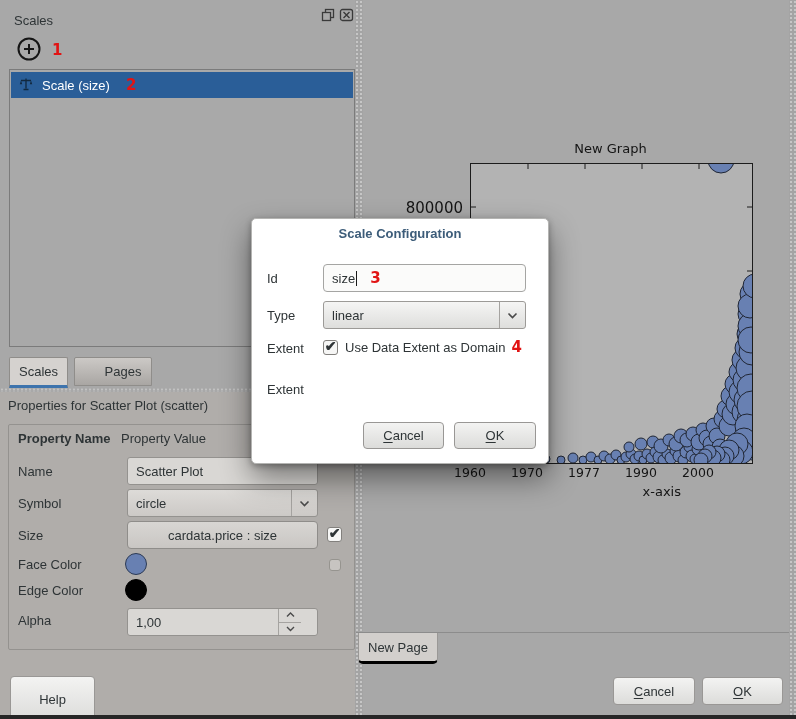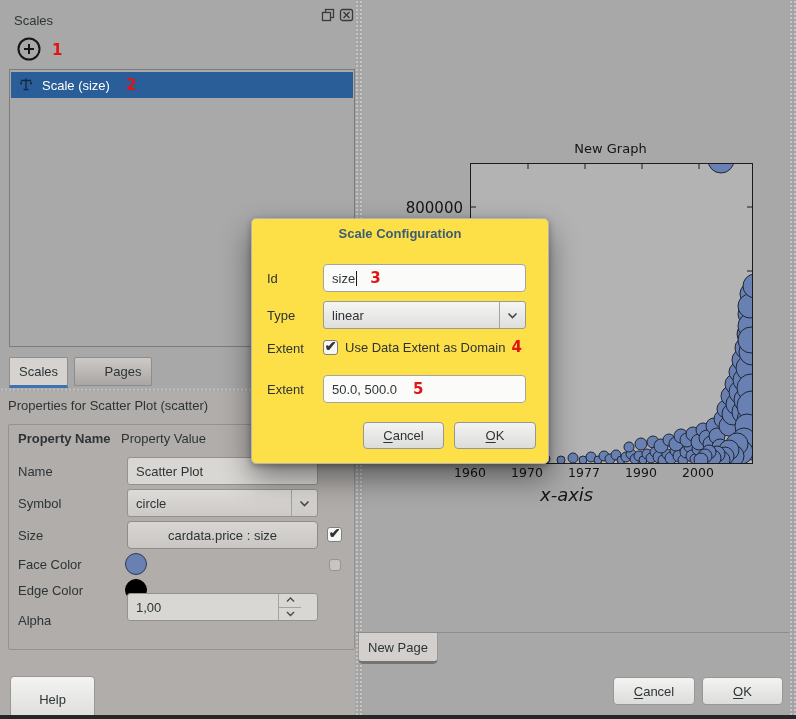--- a/index.html
+++ b/index.html
@@ -64,32 +64,32 @@
   .handle{background-color:#a4a4a4;background-image:radial-gradient(circle,#c6c6c6 1px,transparent 1.2px);
           background-size:4px 4px;}
   #handle-mid{left:355px;top:0;width:8px;height:719px;}
   #handle-right{left:789px;top:0;width:7px;height:719px;}
   #plot-title{left:470px;top:141px;width:281px;text-align:center;font-family:"DejaVu Sans",sans-serif;
               font-size:13px;color:#141414;}
   #plot{left:470px;top:163px;width:281px;height:299px;background:#b3b3b3;border:1px solid #1c1c1c;}
   #ytick{left:403px;top:199px;width:60px;text-align:right;font-family:"DejaVu Sans",sans-serif;font-size:15px;color:#141414;}
   .xt{top:465px;width:44px;text-align:center;font-family:"DejaVu Sans",sans-serif;font-size:12.5px;color:#141414;}
   #xt0{left:448px} #xt1{left:505px} #xt2{left:562px} #xt3{left:619px} #xt4{left:676px}
-  #xaxis-label{left:540px;top:484px;width:141px;text-align:left;font-family:"DejaVu Sans",sans-serif;
-               font-size:18px;color:#141414;font-style:italic;}
+  #xaxis-label{left:540px;top:484px;width:141px;text-align:right;font-family:"DejaVu Sans",sans-serif;
+               font-size:13px;color:#141414;}
   #nb-line{left:356px;top:632px;width:433px;height:1px;background:#8c8c8c;}
   #page-tab{left:358px;top:633px;width:80px;height:31px;background:#d2cfcc;border:1px solid #9a9896;
-            border-top:none;border-bottom:3px solid #737373;border-radius:0 0 5px 5px;
+            border-top:none;border-bottom:3px solid #000000;border-radius:0 0 5px 5px;
             display:flex;align-items:center;justify-content:center;box-sizing:border-box;}
   #footer-cancel{left:613px;top:677px;width:82px;height:28px;}
   #footer-ok{left:702px;top:677px;width:81px;height:28px;}
   #bottom-strip{left:0;top:715px;width:796px;height:4px;background:#262626;}
 
   
-  #dialog{left:251px;top:218px;width:296px;height:244px;background:#fde047;border:1px solid #b4b4b2;
+  #dialog{left:251px;top:218px;width:296px;height:244px;background:#ffffff;border:1px solid #b4b4b2;
           border-radius:5px;box-shadow:0 14px 30px rgba(0,0,0,0.45),0 2px 6px rgba(0,0,0,0.3);}
   #dialog .abs{position:absolute;}
   #dlg-title{left:0;top:7px;width:100%;text-align:center;font-weight:bold;color:#3c5c79;font-size:13px;}
   .dlg-label{left:15px;}
   .dlg-ctl{left:71px;width:203px;height:28px;}
   .entry.white{background:#fbfbfa;border:1px solid #a5a5a3;border-radius:4px;}
   .combo.light{background:linear-gradient(#f5f5f4,#dededc);border:1px solid #9c9a97;}
   .cursorbar{width:1px;height:15px;background:#1a1a1a;margin-left:1px;}
   u{text-decoration:underline;text-underline-offset:2px;}
   #dlg-cancel{left:111px;top:203px;width:81px;height:27px;}
@@ -168,21 +168,21 @@
   <div class="abs checkbox checked" style="left:327px;top:527px;width:15px;height:15px"></div>
 
   <div class="abs prop-label" style="top:557px">Face Color</div>
   <div class="abs swatch" style="left:125px;top:553px;width:22px;height:22px;background:#6880b2;border:1px solid #2c3a55"></div>
   <div class="abs checkbox dim" style="left:329px;top:559px;width:12px;height:12px"></div>
 
   <div class="abs prop-label" style="top:583px">Edge Color</div>
   <div class="abs swatch" style="left:125px;top:579px;width:22px;height:22px;background:#000000;border:1px solid #000000"></div>
 
   <div class="abs prop-label" style="top:613px">Alpha</div>
-  <div class="abs ctl entry" style="top:593px;padding-right:16px">
+  <div class="abs ctl entry" style="top:608px;padding-right:16px">
     <span>1,00</span>
     <span class="spinzone">
       <div>
         <svg width="9" height="6" viewBox="0 0 9 6">
             <path d="M1 4.5 L4.5 1 L8 4.5" fill="none" stroke="#4a4a4a" stroke-width="1.4"></path>
           </svg>
       </div>
       <div style="border-top:1px solid #a5a3a0">
         <svg width="9" height="6" viewBox="0 0 9 6">
             <path d="M1 1 L4.5 4.5 L8 1" fill="none" stroke="#4a4a4a" stroke-width="1.4"></path>
@@ -341,22 +341,18 @@
     </div>
 
     <div class="abs dlg-label" style="top:122px">Extent</div>
     <div class="abs" style="left:71px;top:119px;display:flex;align-items:center">
       <span class="checkbox checked" style="width:15px;height:15px;display:inline-flex"></span>
       <span style="margin-left:7px">Use Data Extent as Domain</span>
       <span class="ann" style="margin-left:6px">4</span>
     </div>
 
     <div class="abs dlg-label" style="top:163px">Extent</div>
-    <div class="abs dlg-ctl entry white" style="top:156px">
-      <span>50.0, 500.0</span>
-      <span class="ann" style="margin-left:16px">5</span>
-    </div>
 
     <button class="abs btnish mn" id="dlg-cancel"><u>C</u>ancel</button>
     <button class="abs btnish mn" id="dlg-ok"><u>O</u>K</button>
   </div>
 
 </div>
 
 </body></html>

